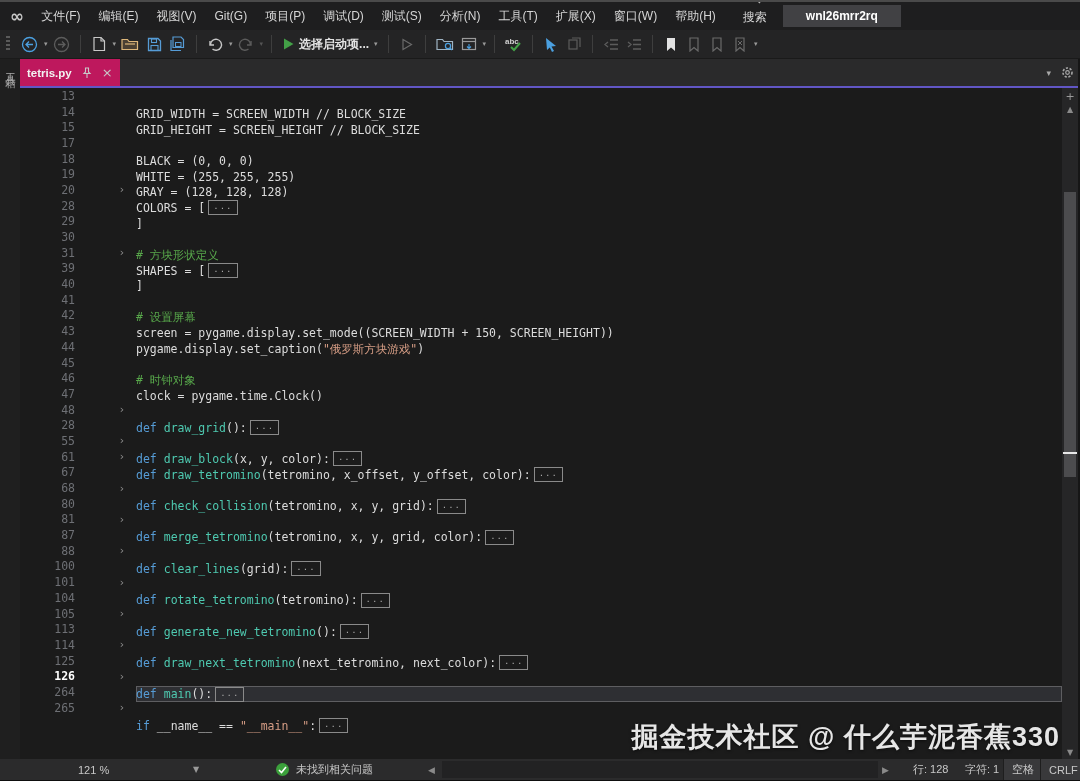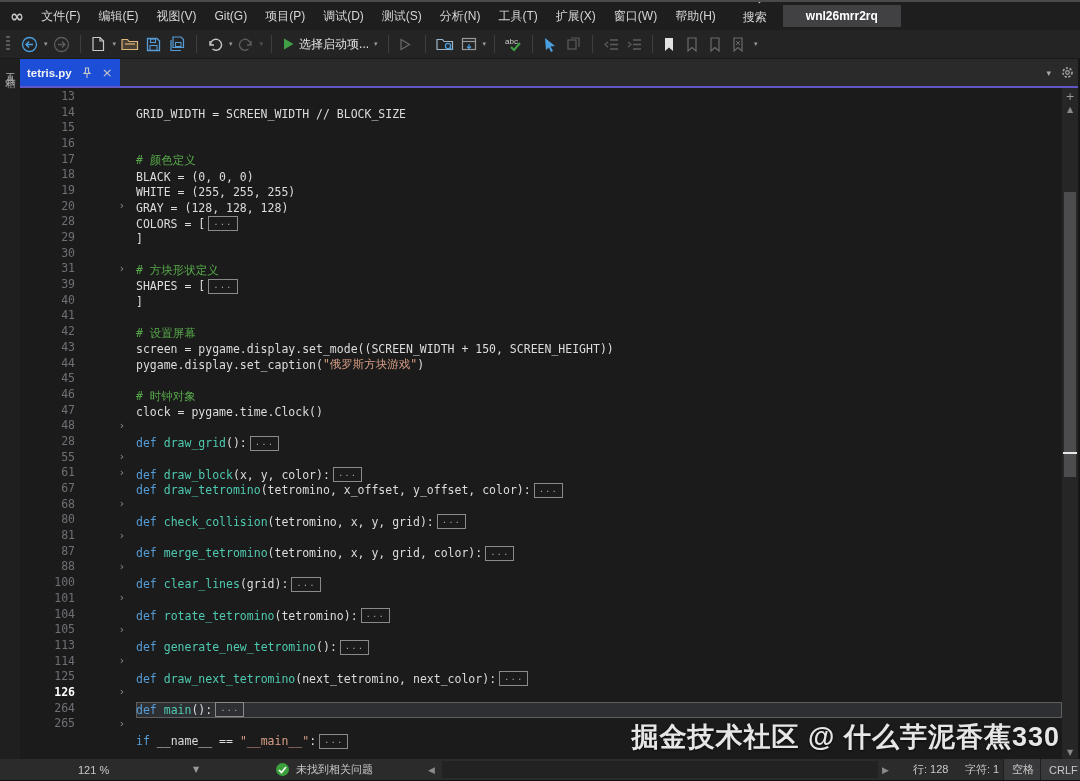--- a/index.html
+++ b/index.html
@@ -11,31 +11,31 @@
   .titlebar { position:absolute; left:0; top:0; width:1080px; height:28px; background:#1e1e1f; display:flex; align-items:center; padding-left:8px; }
   .vslogo { color:#c9c9c9; font-size:17px; font-weight:bold; margin:0 8px 0 2px; line-height:1; }
   .menubar { display:flex; align-items:center; height:100%; }
   .menu-item { color:#d6d6d6; font-size:12px; padding:0 9px; height:100%; display:flex; align-items:center; cursor:default; }
   .search { display:flex; align-items:center; margin-left:18px; color:#d6d6d6; font-size:12px; gap:5px;flex-direction:column; }
   .search .caret { font-size:8px; color:#9a9a9a; }
   .badge { margin-left:16px; background:#414144; color:#ffffff; font-size:12px; font-weight:bold; padding:4px 23px; }
 
   
   .toolbar { position:absolute; left:0; top:28px; width:1080px; height:29px; background:#242425; display:flex; align-items:center; padding-left:6px; gap:3px; border-bottom:1px solid #1a1a1a; }
-  .tbtn { display:flex; align-items:center; height:24px; min-width:20px; padding:0 2px; }
+  .tbtn { display:flex; align-items:center; justify-content:center; height:24px; min-width:20px; padding:0 2px;font-weight:bold; }
   .dd { font-size:7px; color:#9a9a9a; margin-left:1px; font-family:"DejaVu Sans",sans-serif; }
   .dd.dis { color:#555; }
   .sep { width:1px; height:18px; background:#3e3e3e; margin:0 5px; }
   .grip { width:4px; height:16px; margin-right:6px; background:repeating-linear-gradient(to bottom,#5a5a5a 0 2px,transparent 2px 4px); }
   .start-label { color:#e4e4e4; font-size:12px; margin:0 4px; }
   .glyph { font-family:"DejaVu Sans",sans-serif; }
 
   
   .tabrow { position:absolute; left:0; top:57px; width:1080px; height:27px; background:#2a2a2b; }
-  .tab { position:absolute; left:20px; top:0; height:27px; background:#1d4ed8; display:flex; align-items:center; padding:0 7px; gap:10px; }
+  .tab { position:absolute; left:20px; top:0; height:27px; background:#be185d; display:flex; align-items:center; padding:0 7px; gap:10px; }
   .tab-label { color:#f2f2f2; font-size:11.5px; font-weight:bold; }
   .tab-ico { display:flex; align-items:center; }
   .tab-close { color:#c9c9c9; font-size:13px; line-height:1; font-family:"DejaVu Sans",sans-serif; }
   .purple-line { position:absolute; left:20px; top:84px; width:1060px; height:2px; background:#6156c5; }
   .tabrow-right { position:absolute; right:6px; top:0; height:27px; display:flex; align-items:center; gap:10px; }
   .tabrow-right .glyph { color:#a8a8a8; font-size:9px; }
 
   
   .toolbox-strip { position:absolute; left:0; top:57px; width:20px; height:700px; background:#1f1f1f; }
   .toolbox-label { position:absolute; top:5px; left:4px; writing-mode:vertical-rl; text-orientation:upright; color:#ababab; font-size:10.5px; letter-spacing:3px; }
@@ -311,30 +311,26 @@
   <div class="editor">
     <div>
         <div class="cl">
           <span class="ln">13</span>
           <span class="fold"></span>
           <span class="code"><span class="tk-p">GRID_WIDTH = SCREEN_WIDTH // BLOCK_SIZE</span></span>
         </div>
         <div class="cl">
           <span class="ln">14</span>
           <span class="fold"></span>
+          <span class="code"><span class="tk-p">GRID_HEIGHT = SCREEN_HEIGHT // BLOCK_SIZE</span></span>
         </div>
         <div class="cl">
           <span class="ln">15</span>
           <span class="fold"></span>
           <span class="code"></span>
-        </div>
-        <div class="cl">
-          <span class="ln">16</span>
-          <span class="fold"></span>
-          <span class="code"><span class="tk-c"># 颜色定义</span></span>
         </div>
         <div class="cl">
           <span class="ln">17</span>
           <span class="fold"></span>
           <span class="code"><span class="tk-p">BLACK = (0, 0, 0)</span></span>
         </div>
         <div class="cl">
           <span class="ln">18</span>
           <span class="fold"></span>
           <span class="code"><span class="tk-p">WHITE = (255, 255, 255)</span></span>

